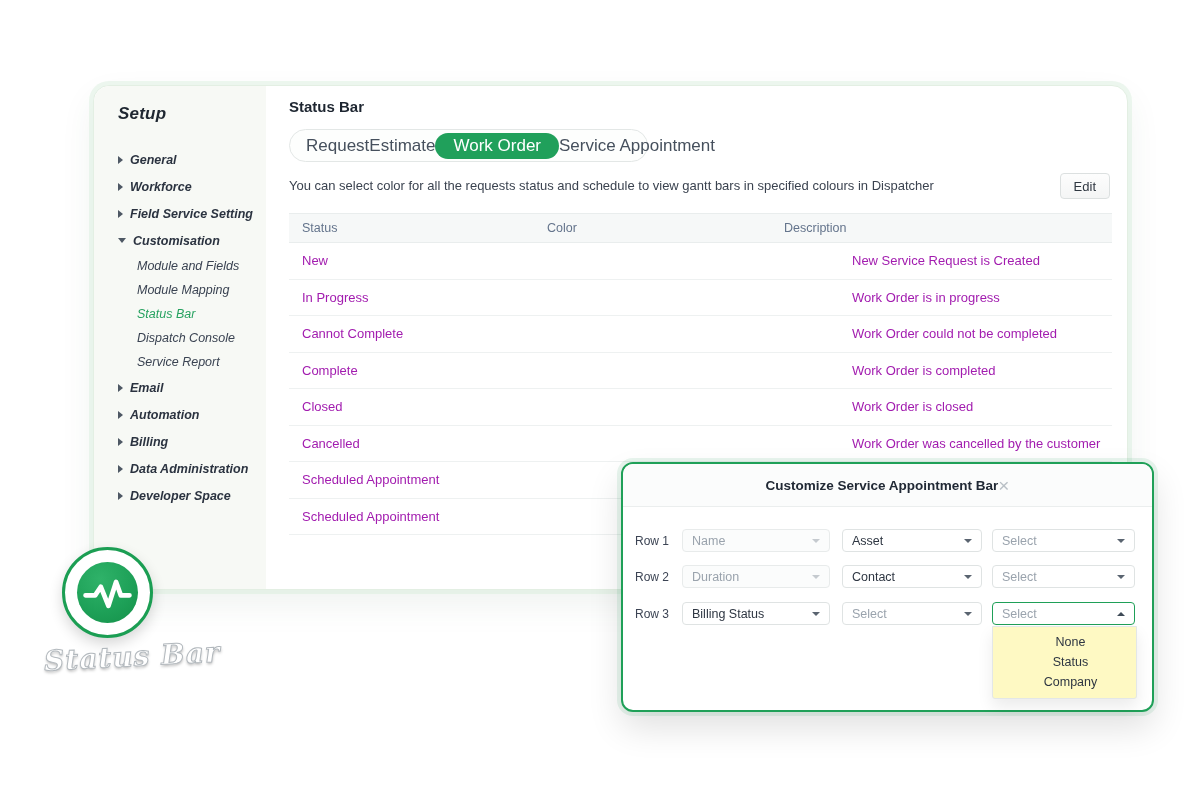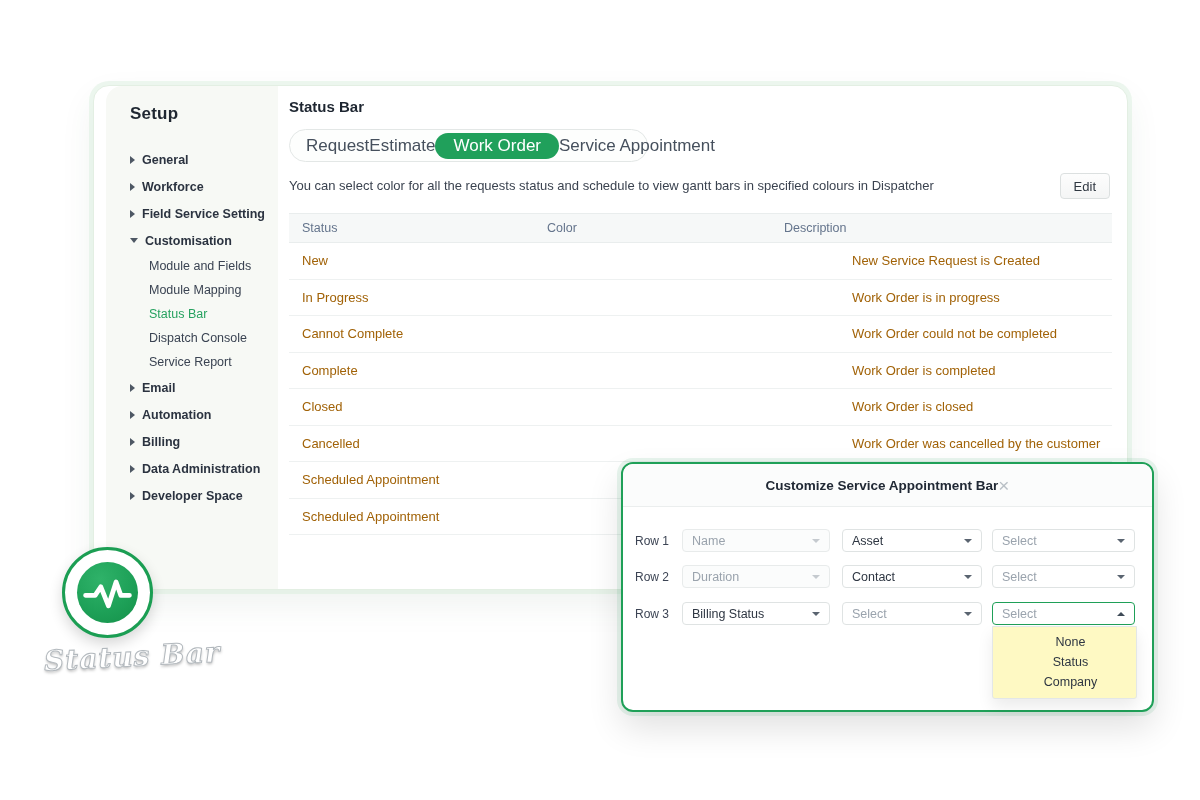--- a/index.html
+++ b/index.html
@@ -15,23 +15,24 @@
   
   .card {
     position:absolute; left:93px; top:85px; width:1035px; height:505px;
     background:#ffffff; border-radius:16px;
     border:1px solid #e3efe3;
     box-shadow:0 0 0 4px rgba(203,233,208,0.32), 0 14px 34px rgba(50,90,60,0.08);
   }
 
   
   .sidebar {
-    position:absolute; left:12px; top:0; bottom:0; width:172px;
+    position:absolute; left:0; top:0; bottom:0; width:172px;
     background:#f7f9f5; border-radius:16px 0 0 16px;
     padding:18px 0 0 24px;
+    font-style:italic;
   }
   .sidebar-title { font-size:17px; font-weight:700; color:#1f2731; letter-spacing:0.2px; }
   .nav { margin-top:22px; }
   .nav-item {
     display:flex; align-items:center; height:27px; cursor:pointer;
   }
   .nav-item .lbl { font-size:12.5px; font-weight:700; color:#2b3340; margin-left:7px; }
   .tri-right { width:0; height:0; border-left:5px solid #4e5864; border-top:4px solid transparent; border-bottom:4px solid transparent; }
   .tri-down  { width:0; height:0; border-top:5px solid #4e5864; border-left:4px solid transparent; border-right:4px solid transparent; }
   .subnav { padding-left:19px; }
@@ -64,21 +65,21 @@
 
   
   .table { position:absolute; left:23px; top:127px; width:823px; }
   .trow { display:grid; grid-template-columns:258px 237px 1fr; align-items:center; }
   .thead {
     height:30px; background:#f6f8f8;
     border-top:1px solid #e9eded; border-bottom:1px solid #e9eded;
     color:#64748c; font-size:12.5px;
   }
   .thead > div:first-child { padding-left:13px; }
-  .tbody-row { height:36.5px; border-bottom:1px solid #eef1f1; font-size:13px; color:#a16207;gap:34px; }
+  .tbody-row { height:36.5px; border-bottom:1px solid #eef1f1; font-size:13px; color:#a21caf;gap:34px; }
   .tbody-row > div:first-child { padding-left:13px; }
   .dot { width:18px; height:18px; border-radius:50%; margin-left:2px; }
 
   
   .modal {
     position:absolute; left:621px; top:462px; width:533px; height:250px;
     background:#ffffff; border:2px solid #1fa058; border-radius:12px;
     box-shadow:0 0 0 4px rgba(31,160,88,0.10), 0 16px 34px rgba(0,0,0,0.12);
     z-index:5;
   }

